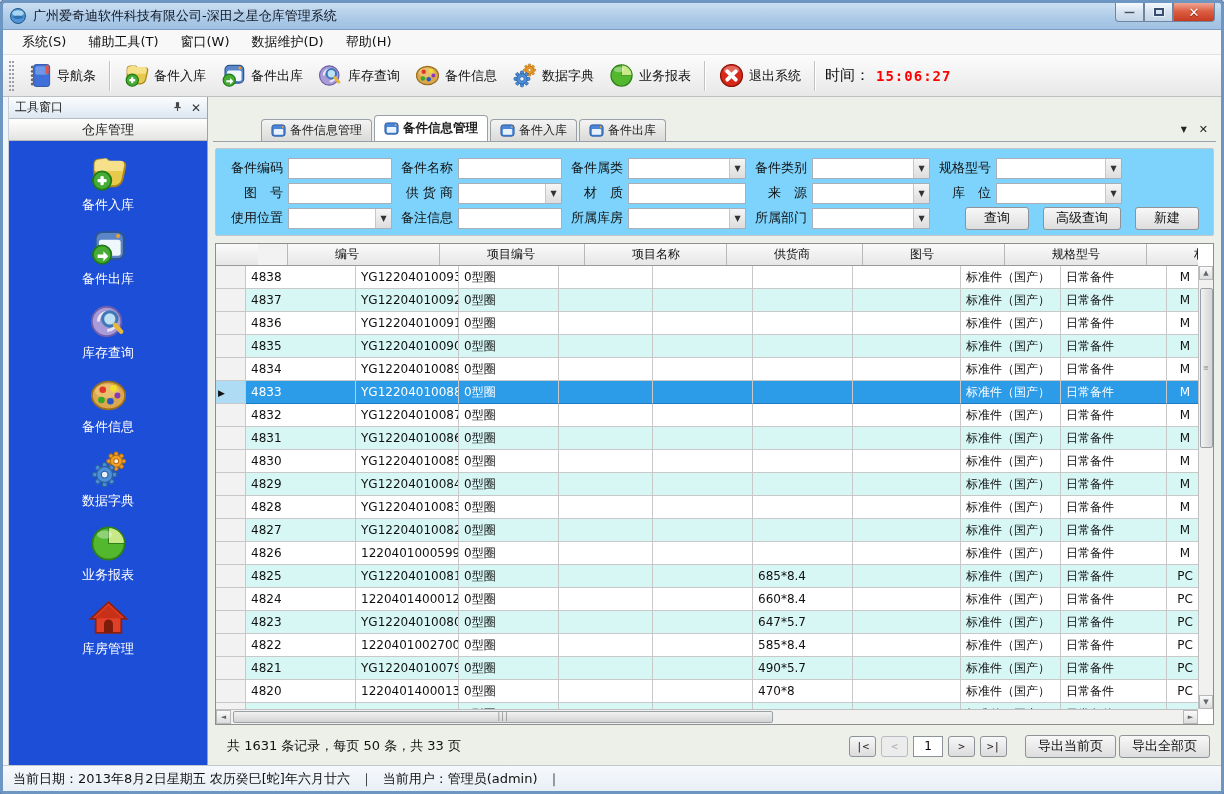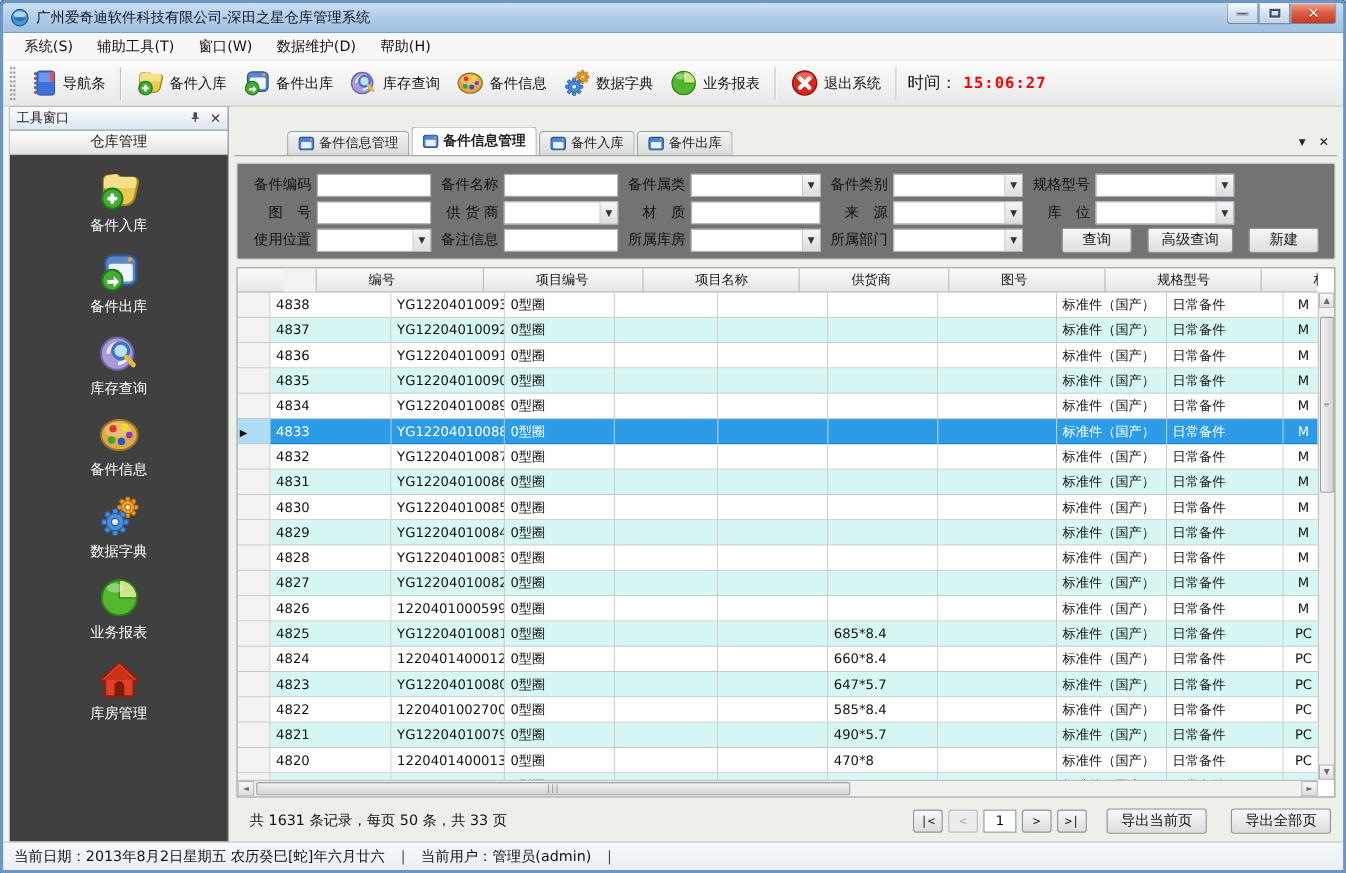--- a/index.html
+++ b/index.html
@@ -30,21 +30,21 @@
   .tool-btn .tlabel{font-size:13px;color:#111;white-space:nowrap;}
   .tool-sep{width:1px;height:30px;background:#C2C2C2;margin:0 6px;box-shadow:1px 0 0 #FFF;}
   .tool-icon{width:27px;height:27px;}
   .time-wrap{display:flex;align-items:center;gap:6px;padding-left:4px;}
   .time-label{font-size:15px;color:#111;}
   .time-value{font-family:"DejaVu Sans Mono",monospace;font-size:14px;font-weight:bold;color:#FF0000;letter-spacing:1px;}
   
   .bodyrow{flex:1 1 auto;display:flex;min-height:0;}
   .splitter{flex:0 0 6px;background:#F2F6FB;border-right:1px solid #C6CED8;}
   
-  .sidebar{flex:0 0 199px;display:flex;flex-direction:column;border-right:1px solid #9AA2AC;background:#404040;min-height:0;}
+  .sidebar{flex:0 0 199px;display:flex;flex-direction:column;border-right:1px solid #9AA2AC;background:#1d4ed8;min-height:0;}
   .side-caption{height:22px;flex:0 0 22px;background:linear-gradient(180deg,#FBFDFE,#DCE7F2);border-bottom:1px solid #B4BCC6;
     display:flex;align-items:center;padding:0 6px;font-size:12px;color:#222;}
   .side-caption-btns{margin-left:auto;display:flex;align-items:center;gap:8px;}
   .side-caption-btns .cbtn{color:#333;font-size:12px;cursor:pointer;line-height:1;}
   .side-group{height:22px;flex:0 0 22px;background:linear-gradient(180deg,#FFFFFF,#E4E4E2);border-bottom:1px solid #B8B8B8;
     text-align:center;font-size:13px;color:#222;line-height:22px;cursor:pointer;}
   .side-body{flex:1 1 auto;overflow:hidden;display:flex;flex-direction:column;align-items:center;padding-top:12px;}
   .side-item{display:flex;flex-direction:column;align-items:center;margin-bottom:13px;cursor:pointer;width:120px;}
   .side-item .sicon{width:41px;height:41px;}
   .side-item .slabel{font-size:13px;color:#FFFFFF;margin-top:2px;white-space:nowrap;}
@@ -52,21 +52,21 @@
   .main{flex:1 1 auto;display:flex;flex-direction:column;padding:0 5px 0 5px;min-width:0;background:#EDF0E9;}
   
   .tabstrip{height:26px;flex:0 0 26px;margin-top:19px;display:flex;align-items:flex-end;border-bottom:1px solid #9AA0A8;padding-left:48px;}
   .tab{display:flex;align-items:center;gap:4px;height:22px;padding:0 9px;margin-right:2px;border:1px solid #9AA0A8;border-bottom:none;
     border-radius:4px 4px 0 0;background:linear-gradient(180deg,#F4F4F4,#DADAD8);font-size:12px;color:#222;cursor:pointer;white-space:nowrap;}
   .tab.active{height:26px;background:#FFFFFF;font-weight:bold;font-size:12.5px;}
   .tab .ticon{width:15px;height:15px;}
   .tabstrip-ctrls{margin-left:auto;display:flex;align-items:center;gap:12px;padding:0 8px 6px 0;}
   .tabstrip-ctrls .tsbtn{font-size:11px;color:#222;cursor:pointer;line-height:1;}
   
-  .formpanel{margin:6px 2px 0 2px;flex:0 0 88px;background:#737373;border:1px solid #C2C8CE;border-radius:2px;
+  .formpanel{margin:6px 2px 0 2px;flex:0 0 88px;background:#7dd3fc;border:1px solid #C2C8CE;border-radius:2px;
     padding:8px 10px 6px 6px;display:flex;flex-direction:column;justify-content:space-between;}
   .form-row{display:flex;align-items:center;height:22px;}
   .ffield{display:flex;align-items:center;}
   .flabel{font-size:13px;color:#111;text-align:right;white-space:pre;flex:0 0 66px;padding-right:5px;}
   .fctrl{height:21px;background:#FFFFFF;border:1px solid #A9AFB9;display:flex;align-items:center;}
   .fctrl input{border:none;outline:none;width:100%;height:100%;font-size:12px;padding:0 3px;font-family:inherit;}
   .fctrl.select .arrowbox{margin-left:auto;width:16px;height:100%;display:flex;align-items:center;justify-content:center;
     background:linear-gradient(180deg,#F6F6F6,#DDDDDD);border-left:1px solid #C2C8CE;font-size:8px;color:#333;}
   .w1{width:104px}.w2{width:104px}.w3{width:118px}.w4{width:118px}.w5{width:126px}
   .form-btns{margin-left:auto;display:flex;gap:14px;padding-right:4px;}
@@ -108,21 +108,21 @@
     background:linear-gradient(180deg,#F2F2F2,#D4D4D4);display:flex;align-items:center;justify-content:center;cursor:pointer;}
   .hthumb .gripmark{font-size:8px;color:#888;letter-spacing:1px;line-height:1;}
   
   .gridfooter{flex:0 0 36px;display:flex;align-items:center;padding:6px 6px 0 14px;background:#EDF0E9;}
   .summary{font-size:13px;color:#111;}
   .pager{margin-left:auto;display:flex;align-items:center;gap:5px;}
   .nav-btn{width:27px;height:21px;border:1px solid #8E9299;border-radius:3px;background:linear-gradient(180deg,#F8F8F8,#DCDCDC);
     font-size:11px;color:#222;display:flex;align-items:center;justify-content:center;cursor:pointer;font-family:"DejaVu Sans Mono",monospace;}
   .nav-btn.disabled{color:#AAA;border-color:#B8BCC2;background:#ECECEC;cursor:default;}
   .page-box{width:30px;height:21px;border:1px solid #8E9299;background:#FFF;text-align:center;font-size:12px;font-family:inherit;}
-  .export-group{display:flex;gap:22px;margin-left:18px;}
+  .export-group{display:flex;gap:3px;margin-left:18px;}
   .filler{flex:1 1 auto;}
   
   .statusbar{flex:0 0 26px;background:linear-gradient(180deg,#F6F9FC,#E9EFF6);border-top:1px solid #C0C8D0;
     display:flex;align-items:center;padding:0 10px;gap:10px;}
   .statusbar span{font-size:13px;color:#111;white-space:nowrap;}
 </style>
 </head>
 <body>
 
 <div class="window">

